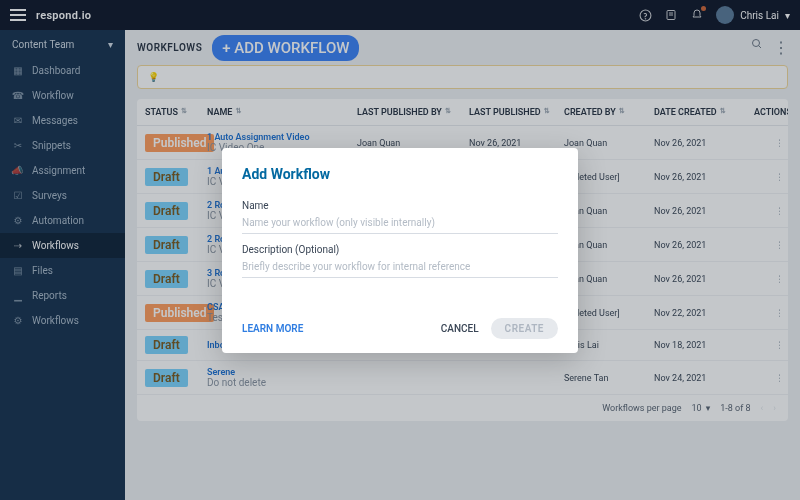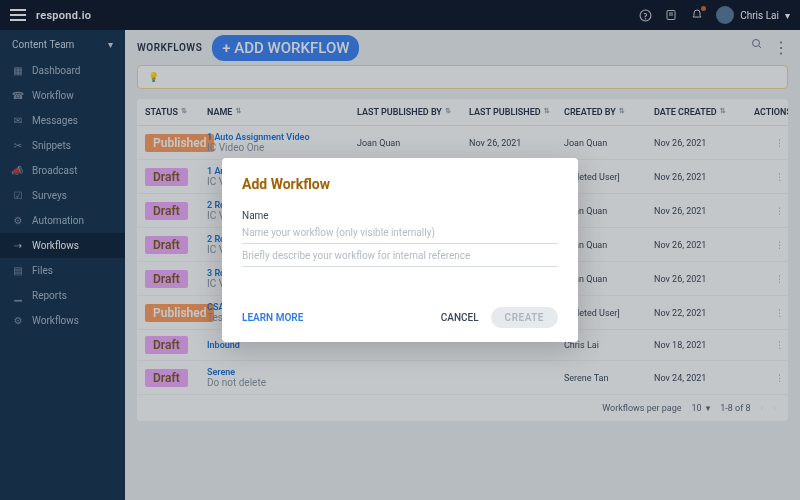--- a/index.html
+++ b/index.html
@@ -25,33 +25,33 @@
 .add-btn{background:#3b82f6;color:#fff;border:none;border-radius:12px;padding:4px 10px;font-size:15px;font-weight:500;cursor:pointer}
 .sub-right{margin-left:auto;display:flex;gap:10px;color:#6b7785}
 .beta{margin:0 12px;background:#fff;border:1px solid #f0d79a;border-radius:4px;padding:6px 10px;font-size:9px;color:#6b5a2e;display:flex;align-items:center;gap:8px}
 .table{margin:10px 12px;background:#fff;border-radius:4px;font-size:9px;color:#3a4656;overflow:hidden}
 .thead{display:grid;grid-template-columns:62px 150px 112px 95px 90px 100px 50px;padding:8px 8px;color:#2a3544;font-weight:600;border-bottom:1px solid #e6e9ed;font-size:9px}
 .th{display:flex;align-items:flex-start;gap:3px}
 .sort{font-size:7px;color:#9aa5b1}
 .trow{display:grid;grid-template-columns:62px 150px 112px 95px 90px 100px 50px;padding:6px 8px;border-bottom:1px solid #f0f2f5;align-items:center}
 .status-pill{display:inline-block;border-radius:2px;padding:2px 8px;font-size:12px;font-weight:600}
 .pill-pub{background:#ff9d5c;color:#fff}
-.pill-draft{background:#f0abfc;color:#7a5a20}
+.pill-draft{background:#7dd3fc;color:#7a5a20}
 .name-cell .title{color:#1e73d6;font-weight:600}
 .name-cell .sub{color:#8a95a3;font-size:10px}
 .actions{text-align:center;color:#9aa5b1}
 .dots{letter-spacing:-1px}
 .pager{display:flex;align-items:flex-end;justify-content:flex-end;gap:10px;padding:8px 12px;font-size:9px;color:#5a6573}
 .pager .sel{display:flex;align-items:center;gap:4px}
 .chev{color:#9aa5b1;cursor:pointer}
 .chev.disabled{opacity:.3}
 
 .overlay{position:absolute;inset:0;background:rgba(20,30,45,.25);display:flex;align-items:center;justify-content:center}
 .modal{width:356px;background:#fff;border-radius:4px;box-shadow:0 8px 30px rgba(0,0,0,.2);padding:18px 20px 14px}
-.modal h2{font-size:14px;color:#a16207;margin-bottom:18px}
+.modal h2{font-size:14px;color:#0369a1;margin-bottom:18px}
 .field-label{font-size:10px;color:#3a4656;margin-top:10px}
 .field-input{width:100%;border:none;border-bottom:1px solid #d7dce3;padding:5px 0;font-size:10px;color:#333;outline:none}
 .field-input::placeholder{color:#b3bbc5}
 .modal-actions{display:flex;align-items:center;margin-top:40px}
 .learn{color:#2f7de1;font-size:10px;font-weight:600;cursor:pointer}
 .modal-actions .right{margin-left:auto;display:flex;align-items:center;gap:12px}
 .cancel{font-size:10px;color:#3a4656;cursor:pointer;font-weight:500}
 .create{background:#e6e9ed;color:#aeb6c1;border:none;border-radius:14px;padding:5px 14px;font-size:10px;font-weight:600;letter-spacing:.5px}
 svg{display:block}
 </style>
@@ -112,21 +112,21 @@
         <div class="nav-item">
           <span class="nav-icon">✉</span>
           <span>Messages</span>
         </div>
         <div class="nav-item">
           <span class="nav-icon">✂</span>
           <span>Snippets</span>
         </div>
         <div class="nav-item">
           <span class="nav-icon">📣</span>
-          <span>Broadcast</span>
+          <span>Assignment</span>
         </div>
         <div class="nav-item">
           <span class="nav-icon">☑</span>
           <span>Surveys</span>
         </div>
         <div class="nav-item">
           <span class="nav-icon">⚙</span>
           <span>Automation</span>
         </div>
         <div class="nav-item active">
@@ -305,20 +305,21 @@
       </div>
     </div>
   </div>
 </div>
 
 <div class="overlay">
   <div class="modal">
     <h2>Add Workflow</h2>
     <div class="field-label">Name</div>
     <input class="field-input" placeholder="Name your workflow (only visible internally)" style="">
+    <div class="field-label">Description (Optional)</div>
     <input class="field-input" placeholder="Briefly describe your workflow for internal reference" style="">
     <div class="modal-actions">
       <span class="learn">LEARN MORE</span>
       <div class="right">
         <span class="cancel">CANCEL</span>
         <button class="create" disabled="">CREATE</button>
       </div>
     </div>
   </div>
 </div>

